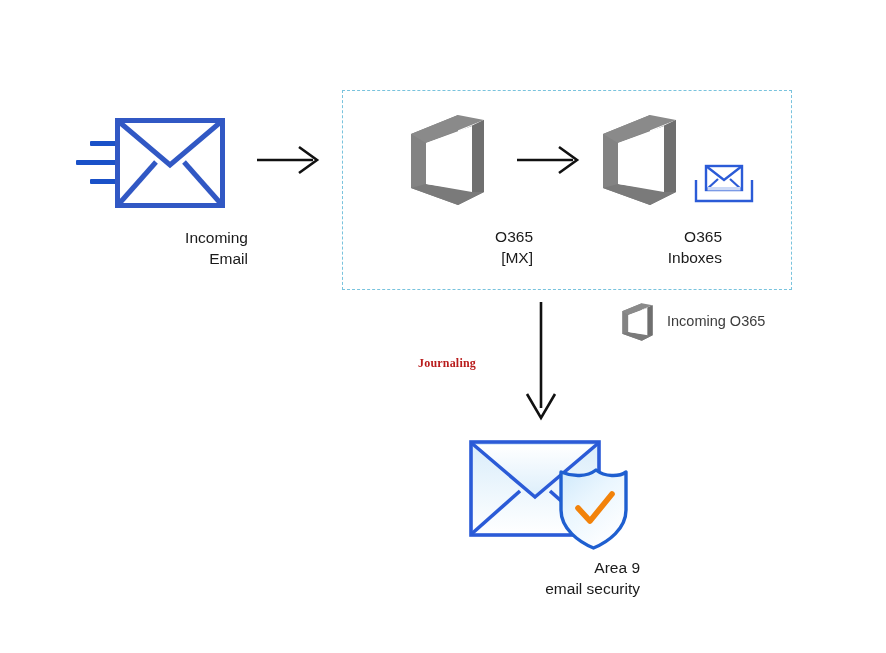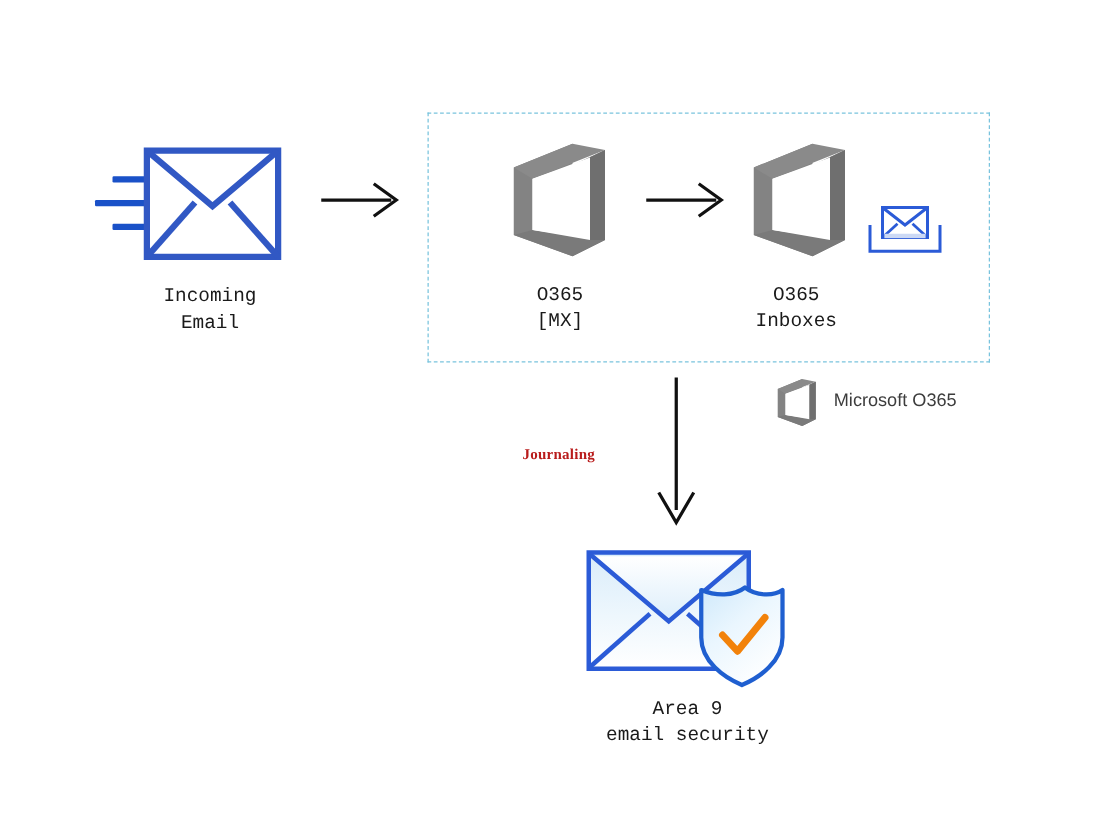--- a/index.html
+++ b/index.html
@@ -18,23 +18,23 @@
     overflow: hidden;
   }
   .abs { position: absolute; }
 
   
   .label {
     position: absolute;
     color: #1a1a1a;
     font-size: 15.5px;
     line-height: 21px;
-    text-align: center;
+    text-align: right;
     white-space: pre-line;
-    font-family: Liberation Mono, monospace;
+    font-family: Liberation Sans, sans-serif;
   }
   .label-journaling {
     position: absolute;
     color: #b91c1c;
     font-size: 12px;
     font-weight: bold;
     letter-spacing: .2px;
     font-family: Liberation Serif, serif;
   }
   .label-legend {
@@ -146,21 +146,21 @@
   <div class="abs" style="left:620px; top:302px;">
     <svg width="36" height="40" viewBox="0 0 86 96">
       <path d="M 78 8 L 78 80 L 52 93 L 52 20 Z" fill="#777777"></path>
       <path d="M 5 22 L 52 3 L 52 20 L 20 31 L 20 72 L 52 86 L 52 93 L 5 76 Z" fill="#838383"></path>
       <path d="M 5 22 L 52 3 L 78 8 L 20 31 Z" fill="#8a8a8a"></path>
       <path d="M 5 76 L 52 93 L 78 80 L 20 72 Z" fill="#7a7a7a"></path>
       <path d="M 20 31 L 66 14 L 66 80 L 20 72 Z" fill="#ffffff"></path>
       <path d="M 66 14 L 78 8 L 78 80 L 66 80 Z" fill="#6f6f6f"></path>
     </svg>
   </div>
-  <div class="label-legend" style="left:667px; top:313px;">Microsoft O365</div>
+  <div class="label-legend" style="left:667px; top:313px;">Incoming O365</div>
 
   <div class="abs" style="left:518px; top:300px;">
     <svg width="46" height="122" viewBox="0 0 46 122">
       <line x1="23" y1="2" x2="23" y2="108" stroke="#111111" stroke-width="2.6"></line>
       <path d="M 9 94 L 23 118 L 37 94" fill="none" stroke="#111111" stroke-width="2.6" stroke-linecap="butt" stroke-linejoin="miter"></path>
     </svg>
   </div>
 
   <div class="label-journaling" style="left:418px; top:356px;">Journaling</div>
 

